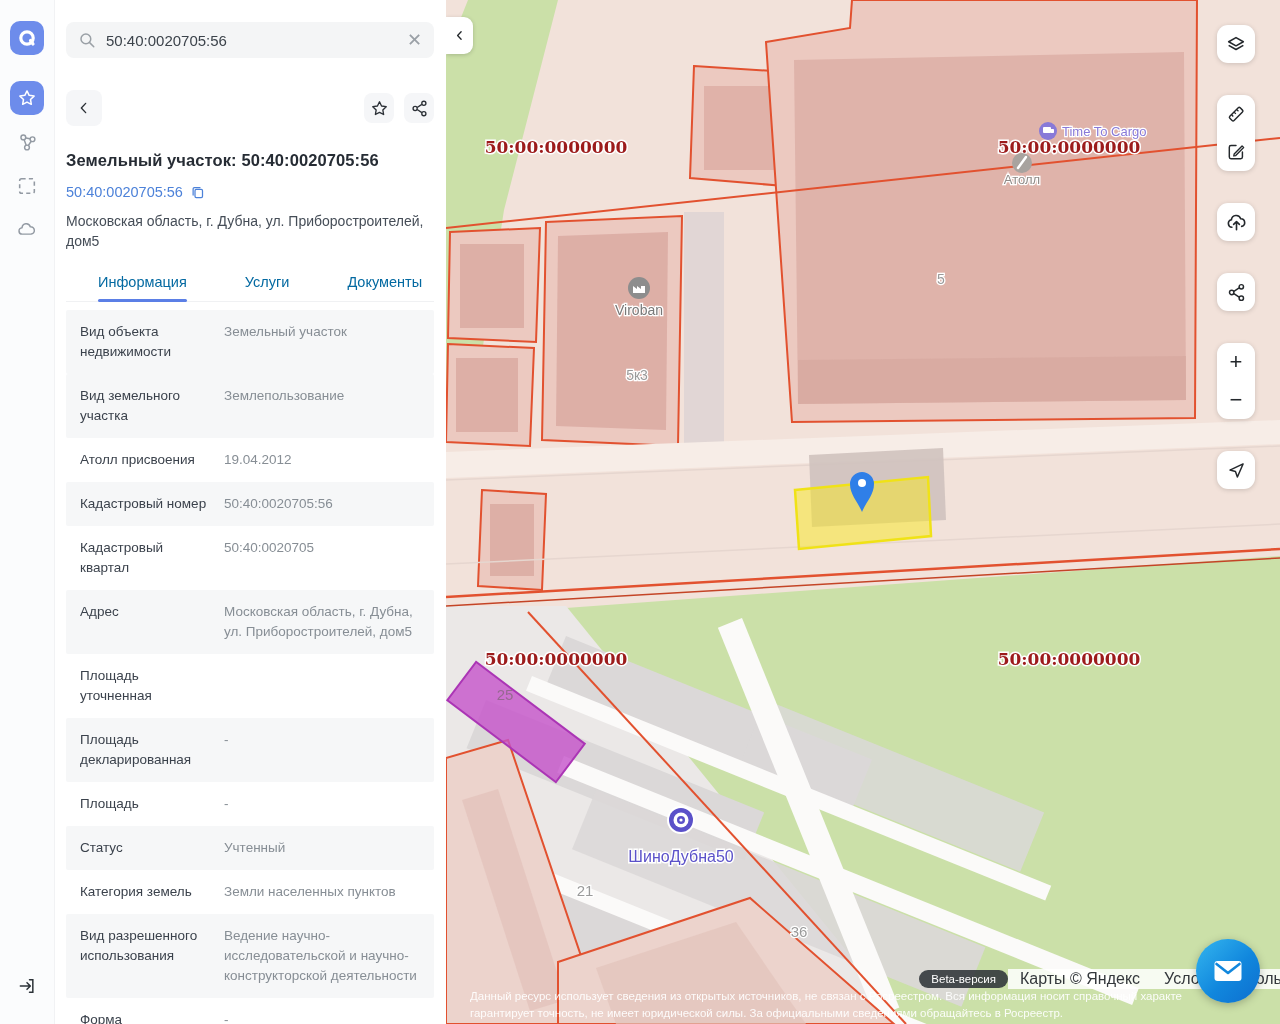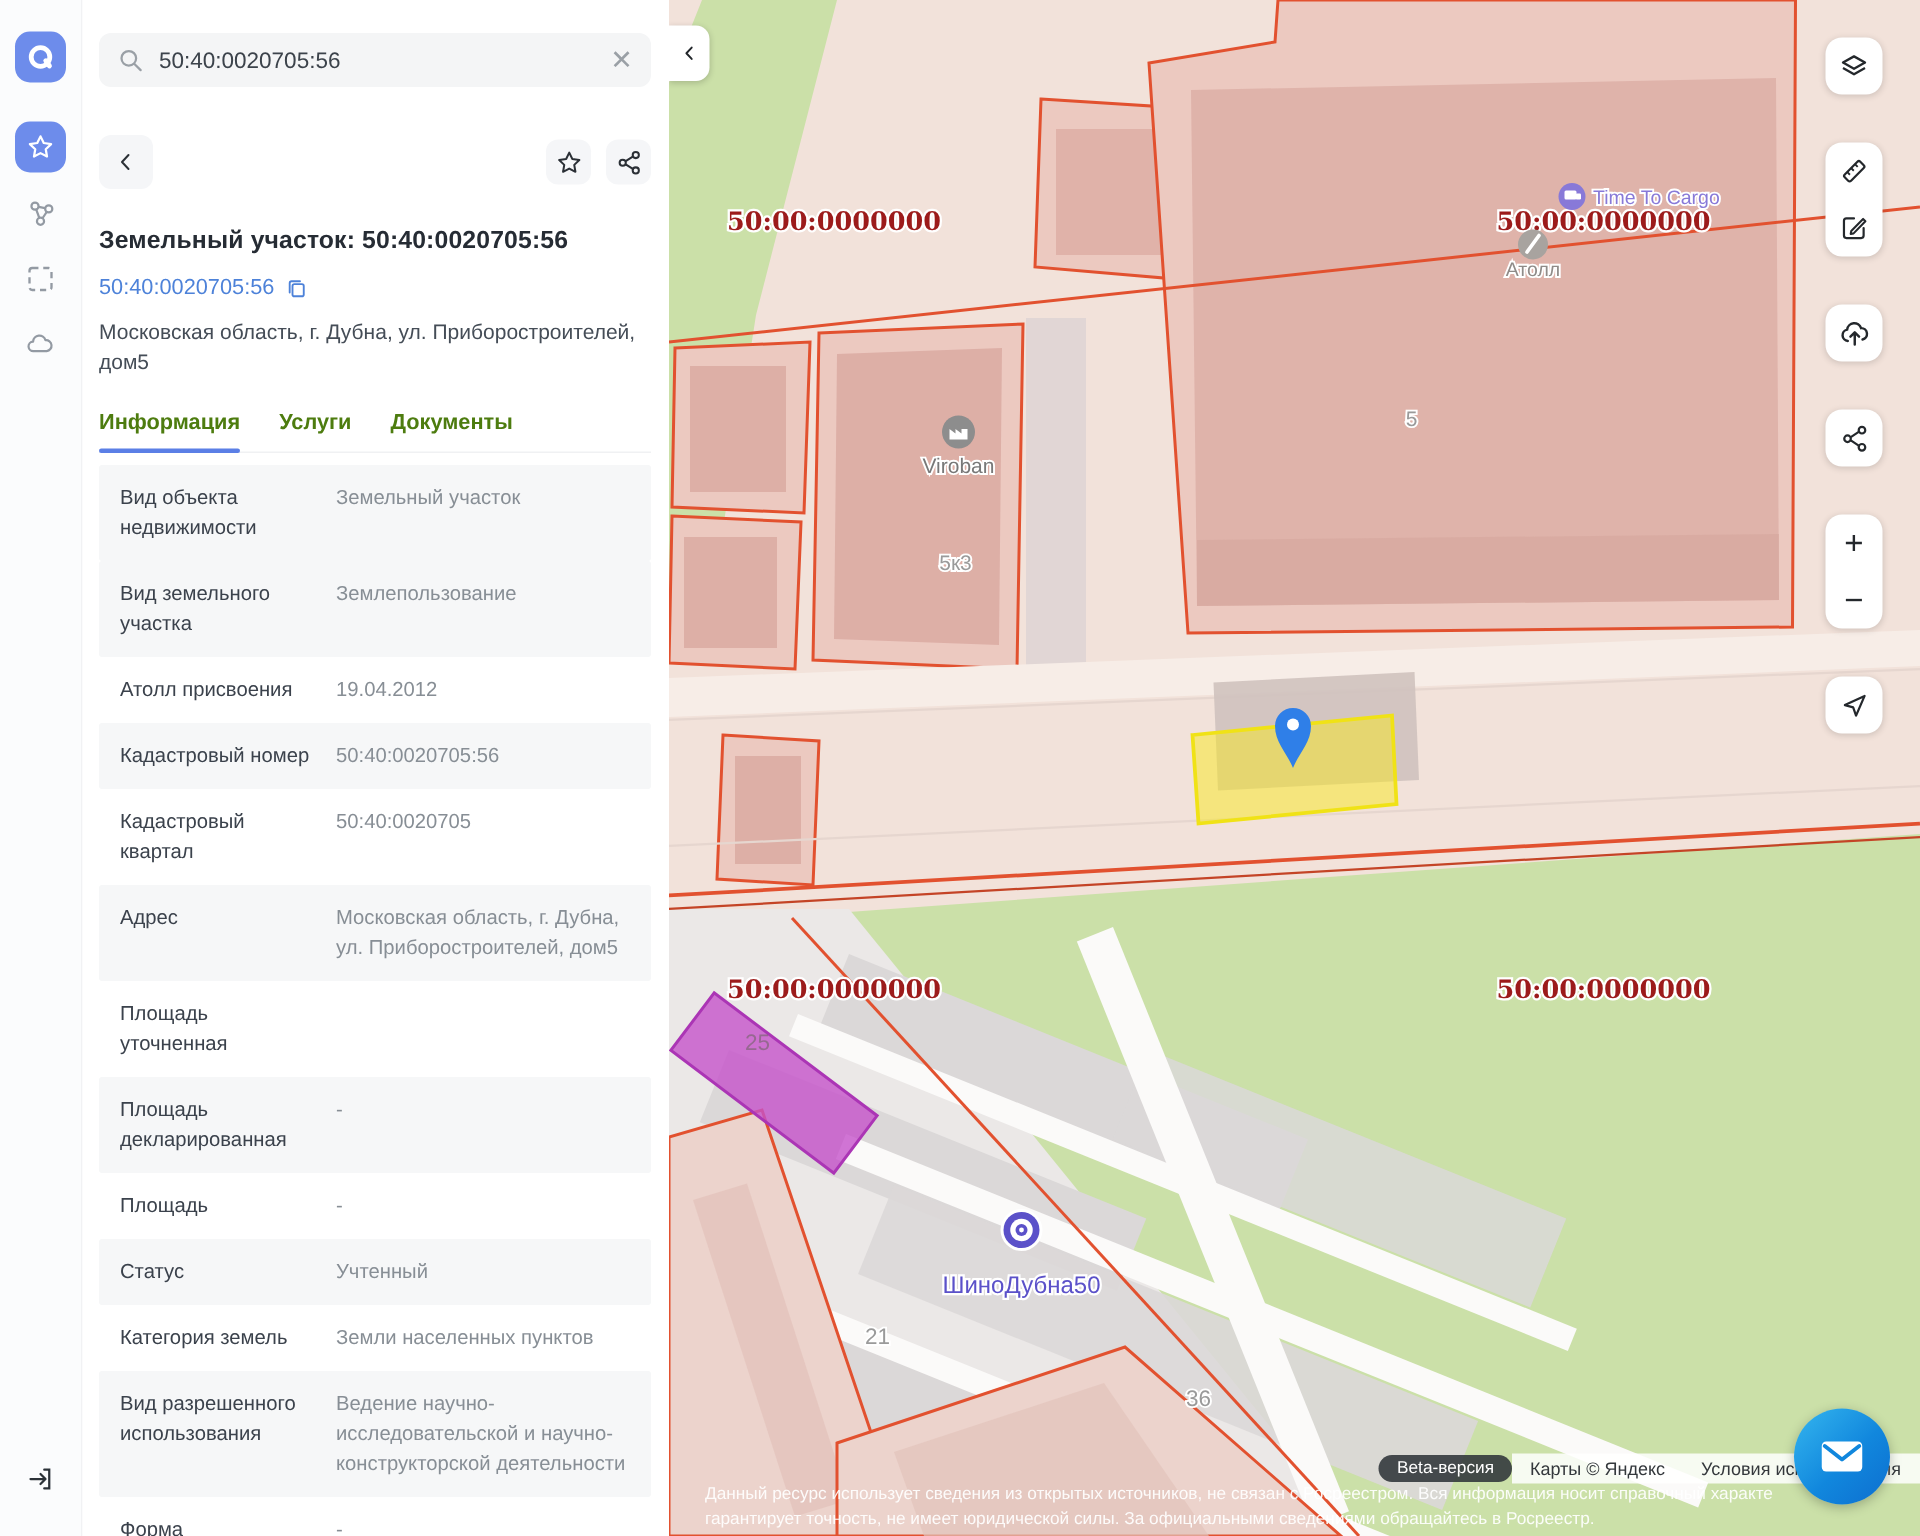--- a/index.html
+++ b/index.html
@@ -27,21 +27,21 @@
   .btn-sm { width:30px; height:30px; }
   .toolbar-spacer { flex:1; }
   .detail-toolbar .btn-sm + .btn-sm { margin-left:10px; }
 
   .obj-title { margin-top:25px; font-size:16.5px; font-weight:700; color:#262c34; letter-spacing:.1px; }
   .cad-link-row { margin-top:14px; display:flex; align-items:center; gap:7px; }
   .cad-link { color:#4d82d9; font-size:14.5px; text-decoration:none; }
   .obj-address { margin-top:11px; font-size:14px; line-height:20px; color:#454d57; padding-right:10px; }
 
   .tabs { margin-top:17px; display:flex; gap:26px; border-bottom:1px solid #f0f1f3; }
-  .tab { font-size:14.5px; font-weight:700; color:#4d7c0f; padding:6px 0 11px 0; position:relative; cursor:pointer; }
+  .tab { font-size:14.5px; font-weight:400; color:#0369a1; padding:6px 0 11px 0; position:relative; cursor:pointer;margin-left:32px; }
   .tab.active::after { content:""; position:absolute; left:0; right:0; bottom:-1px; height:3px; border-radius:2px; background:#5b7fe6; }
 
   .rows { margin-top:8px; }
   .row { display:flex; padding:12px 14px; font-size:13.5px; line-height:20px; border-radius:2px; }
   .row:nth-child(1), .row:nth-child(2), .row:nth-child(4), .row:nth-child(6),
   .row:nth-child(8), .row:nth-child(10), .row:nth-child(12), .row:nth-child(14) { background:#f6f7f8; }
   .row-label { width:132px; flex:0 0 132px; color:#3b424c; }
   .row-value { flex:1; color:#878e95; padding-left:12px; }
 
   
@@ -53,21 +53,21 @@
   .map-tools { position:absolute; right:25px; top:25px; width:38px; }
   .tool-btn { width:38px; height:38px; background:#fff; border:none; border-radius:11px; box-shadow:0 1px 5px rgba(0,0,0,.16); display:flex; align-items:center; justify-content:center; cursor:pointer; }
   .tool-group { width:38px; background:#fff; border-radius:11px; box-shadow:0 1px 5px rgba(0,0,0,.16); display:flex; flex-direction:column; align-items:center; }
   .tool-group .tool-btn { box-shadow:none; background:transparent; }
   .mt-gap { margin-top:32px; }
   .mt-gap2 { margin-top:32px; }
   .zoom-txt { font-size:22px; color:#24282c; font-weight:400; line-height:1; }
 
   .attribution { position:absolute; right:0; bottom:35px; display:flex; align-items:center; height:20px; }
   .beta-pill { background:rgba(47,52,57,.88); color:#fff; font-size:11.5px; padding:3px 12px; border-radius:10px; white-space:nowrap; }
-  .attr-bar { background:rgba(255,255,255,.85); height:20px; display:flex; align-items:center; gap:24px; padding:0 10px 0 12px; font-size:12px; color:#34383c; width:272px; overflow:hidden; white-space:nowrap; }
+  .attr-bar { background:rgba(255,255,255,.85); height:20px; display:flex; align-items:center; gap:24px; padding:0 10px 0 12px; font-size:16px; color:#34383c; width:272px; overflow:hidden; white-space:nowrap; }
   .attr-bar a { color:#34383c; text-decoration:none; white-space:nowrap; }
 
   .disclaimer { position:absolute; left:24px; bottom:2px; width:712px; overflow:hidden; color:rgba(255,255,255,.92); font-size:11.5px; line-height:17px; pointer-events:none; }
   .disclaimer div { white-space:nowrap; overflow:hidden; }
 
   .chat-btn { position:absolute; right:20px; bottom:21px; width:64px; height:64px; border-radius:50%; border:none; cursor:pointer;
     background:linear-gradient(135deg,#35b6ef 0%,#1187dd 55%,#0d6ecf 100%); box-shadow:0 2px 8px rgba(0,0,0,.25); display:flex; align-items:center; justify-content:center; }
 </style>
 </head>
 <body>

